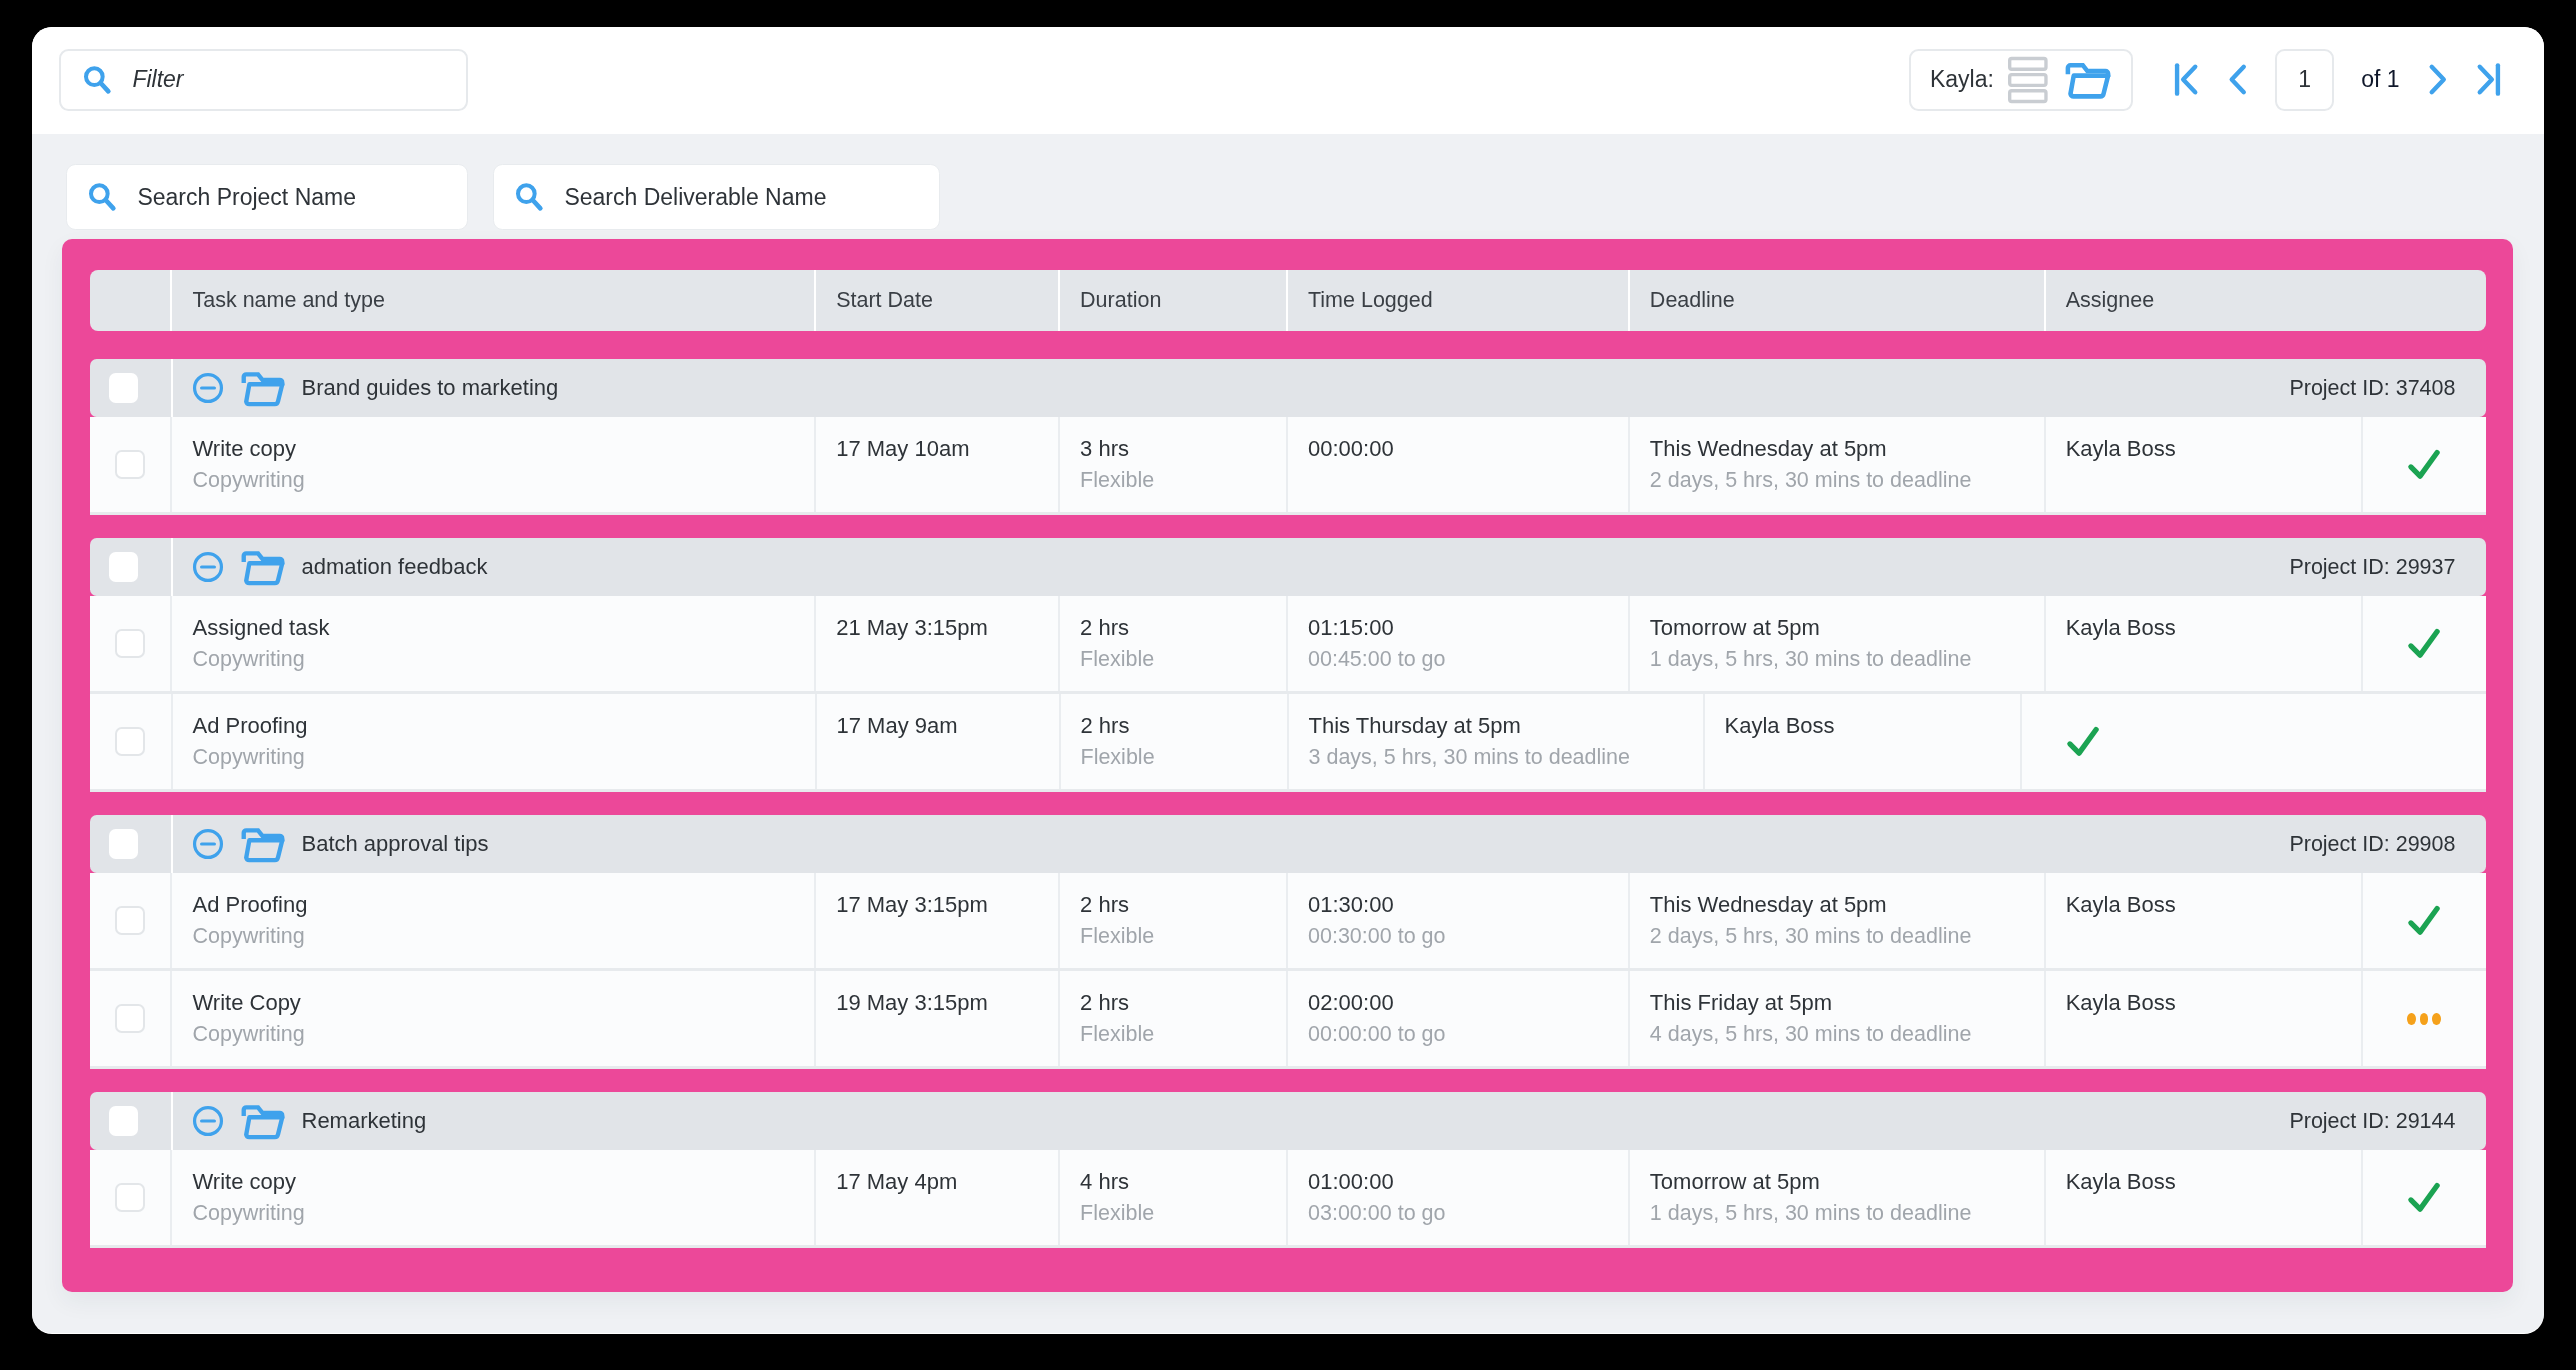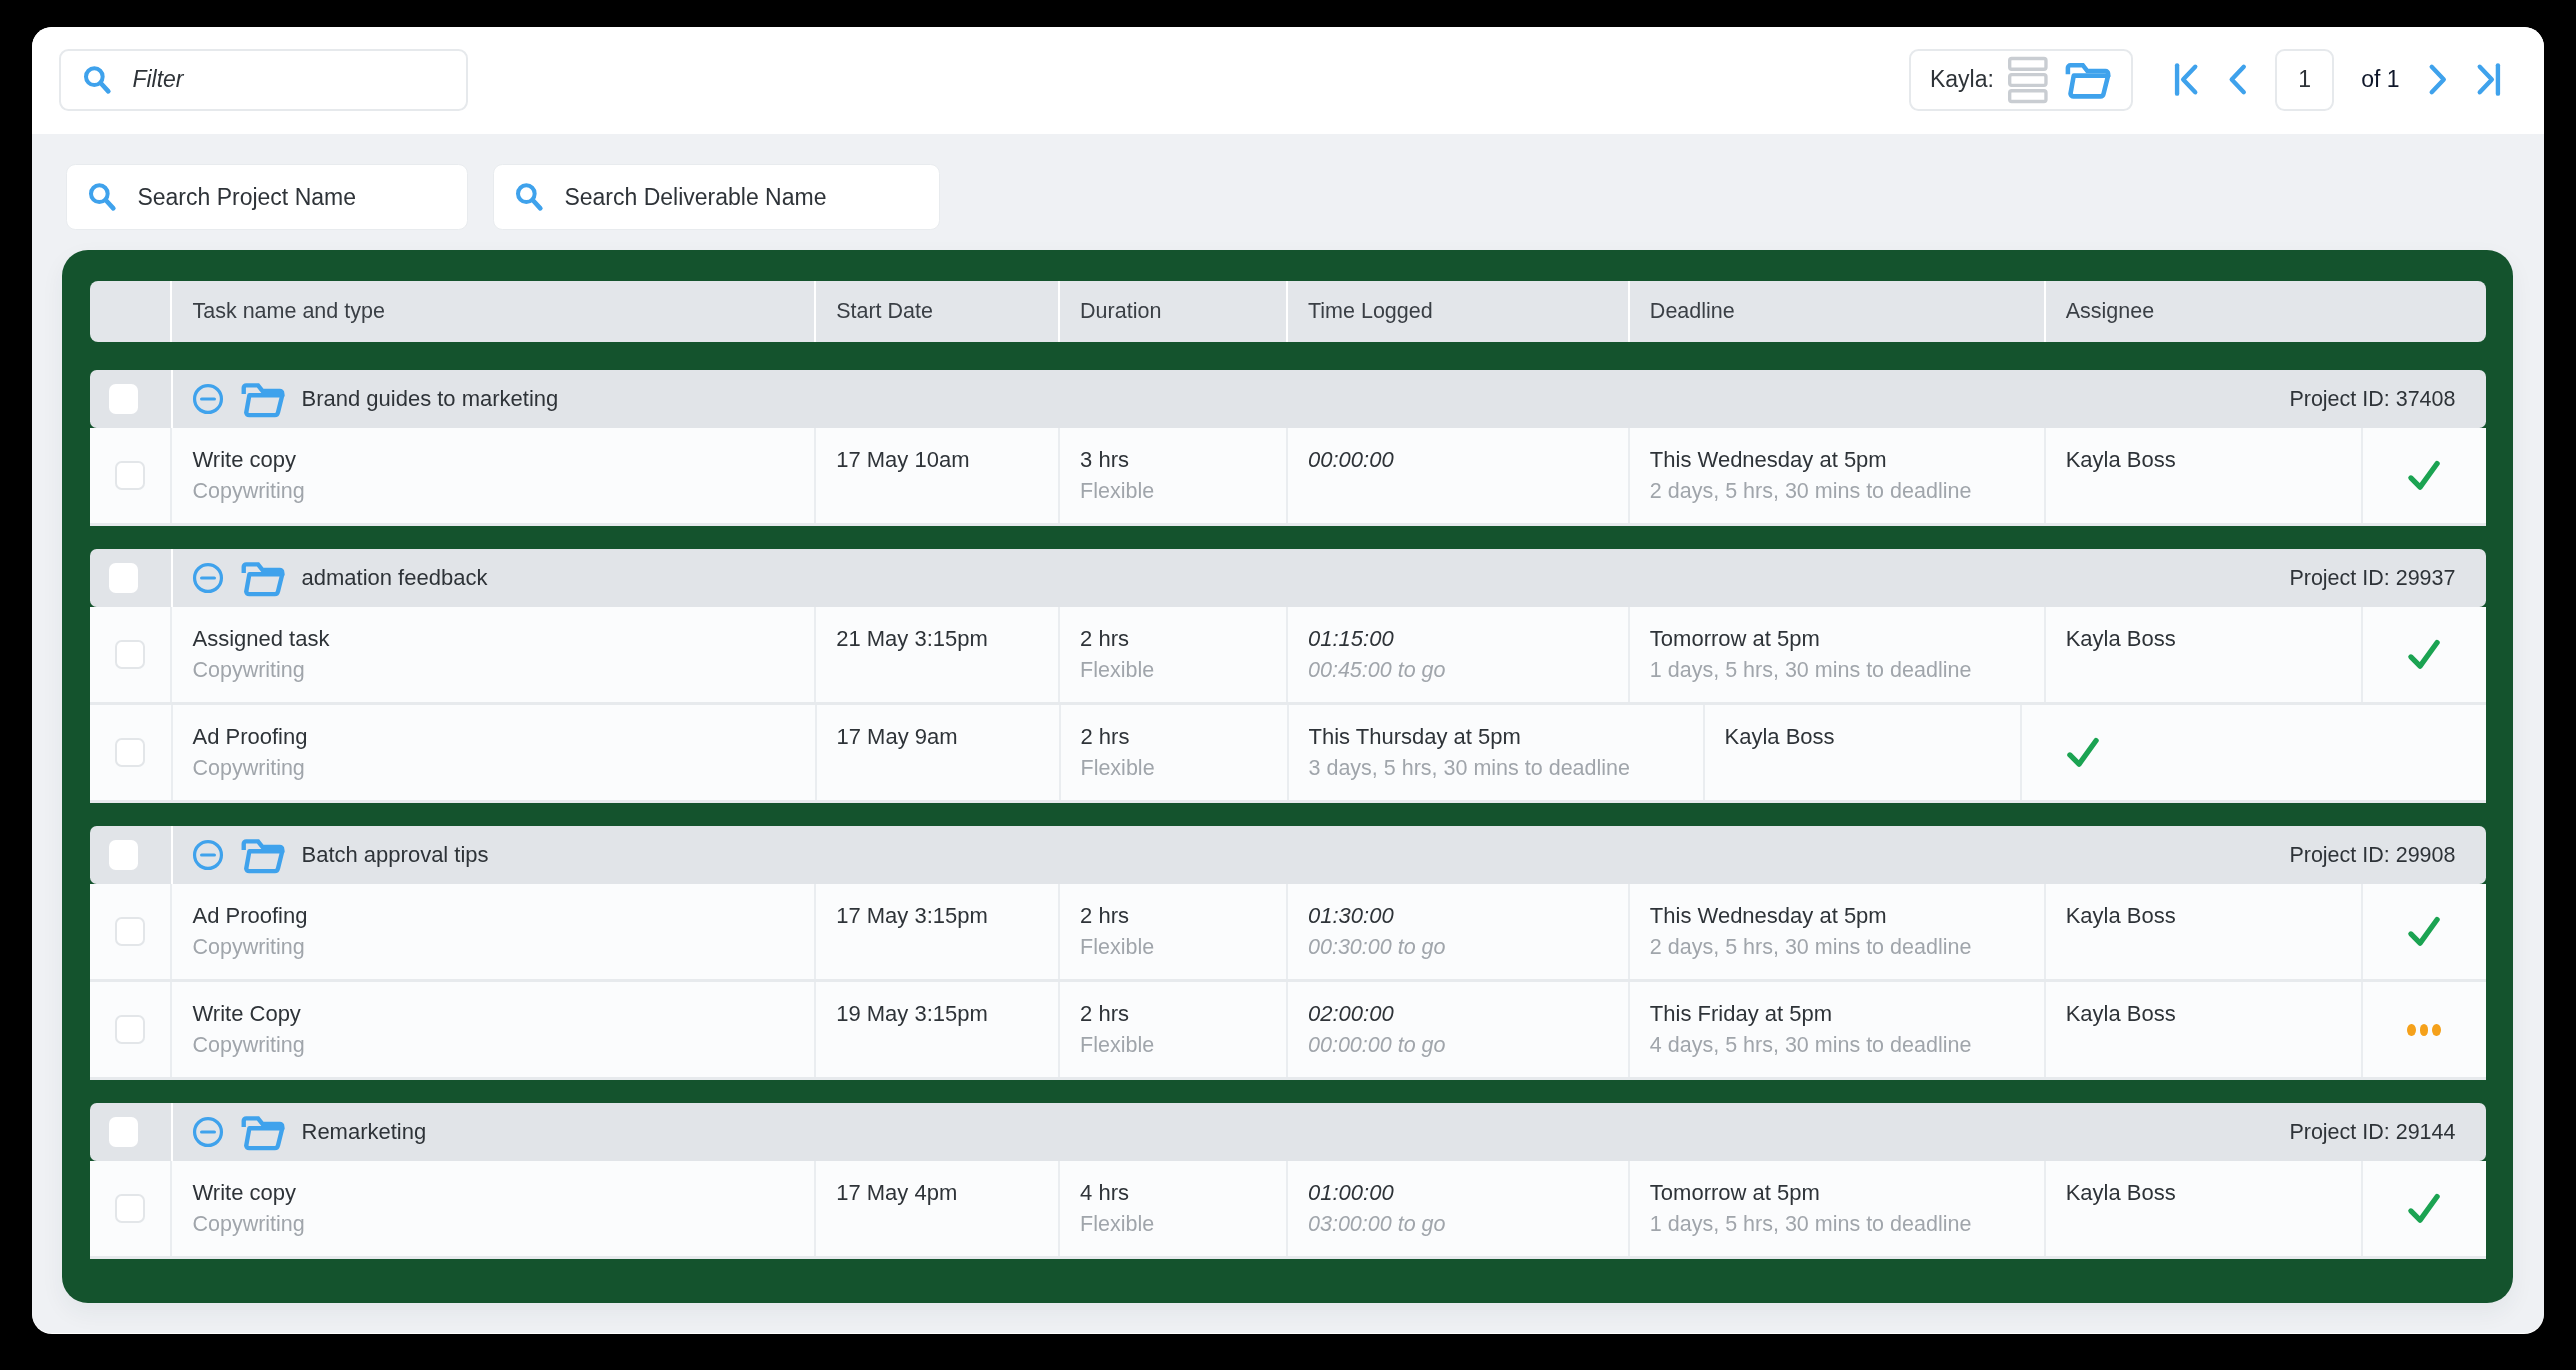--- a/index.html
+++ b/index.html
@@ -25,42 +25,42 @@
   .page-input{width:59px;height:62px;border:2px solid #E6E9EC;border-radius:9.4px;
     text-align:center;font-size:23px;color:#2E3338;box-sizing:border-box;outline:none;}
   .of-label{font-size:23px;color:#0f172a;white-space:nowrap;}
   .pbtn{display:flex;align-items:center;justify-content:center;cursor:pointer;}
   
   .content{position:relative;height:1199px;background:#EFF1F4;border-radius:0 0 20px 20px;}
   .search-row{position:absolute;left:34px;top:30px;display:flex;gap:25px;}
   .search-box{height:66px;padding-left:19px;gap:17.4px;border:1.3px solid #E8EBEE;}
   .sb1{width:402px;}.sb2{width:447px;}.sb3{width:447px;}
   
-  .card{position:absolute;left:30px;top:116px;width:2451px;height:1053px;background:#14532d;
-    border-radius:26px;box-shadow:0 9.4px 23px rgba(40,50,60,0.06);}
+  .card{position:absolute;left:30px;top:105px;width:2451px;height:1053px;background:#ec4899;
+    border-radius:10px;box-shadow:0 9.4px 23px rgba(40,50,60,0.06);}
   .table{position:absolute;left:27.5px;top:31px;width:2396px;}
   .thead{display:flex;height:61px;background:#E3E6EA;border-radius:8px;}
   .th{box-sizing:border-box;display:flex;align-items:center;padding-left:20px;
     font-size:21.5px;color:#3A3F45;border-right:2.7px solid #fff;}
   .h0{width:83px;border-radius:8px 0 0 8px;padding-left:0;}
   .h1{width:644px;}.h2{width:244px;}.h3{width:228px;}.h4{width:342px;}.h5{width:416px;}
   .h6{width:440px;border-right:none;border-radius:0 8px 8px 0;}
   #tbody .section{margin-top:23px;}
   #tbody .section:first-child{margin-top:28px;}
   .group-bar{display:flex;height:58px;}
   .bar-check{width:83px;background:#E1E4E8;border-right:2.7px solid #fff;
     border-radius:6.7px 0 0 6.7px;display:flex;align-items:center;padding-left:19px;box-sizing:border-box;}
   .bar-main{flex:1;background:#E1E4E8;border-radius:0 6.7px 6.7px 0;display:flex;
     align-items:center;padding:0 30px 0 19px;gap:16px;}
   .group-title{font-size:22px;color:#2E3338;}
   .project-id{margin-left:auto;font-size:21.5px;color:#2E3338;}
   .row{display:flex;height:95px;border-bottom:3.4px solid #E7EAED;background:#FBFCFD;}
   .cell{box-sizing:border-box;border-right:2px solid #EAEDF0;padding:16px 13.4px 0 20px;}
   .c0{width:83px;display:flex;align-items:center;justify-content:center;padding:0;}
-  .c1{width:644px;}.c2{width:244px;}.c3{width:228px;}.c4{width:342px;font-style:italic;}.c5{width:416px;}.c6{width:317px;}
+  .c1{width:644px;}.c2{width:244px;}.c3{width:228px;}.c4{width:342px;}.c5{width:416px;}.c6{width:317px;}
   .c7{width:123px;border-right:none;display:flex;align-items:center;justify-content:center;padding:0;}
   .main{font-size:22px;color:#2E3338;line-height:32px;white-space:nowrap;}
   .sub{font-size:21.5px;color:#A0A5AB;line-height:31px;white-space:nowrap;}
   .checkbox{width:29.5px;height:29.5px;border-radius:6.7px;background:#fff;
     border:2px solid #E3E6E9;box-sizing:border-box;cursor:pointer;}
   .bar-check .checkbox{border:none;}
   .icon{display:inline-flex;align-items:center;justify-content:center;}
   .dots{display:flex;gap:4px;}
   .dot{width:8.7px;height:12px;border-radius:50%;background:#F5A11B;}
 </style>

